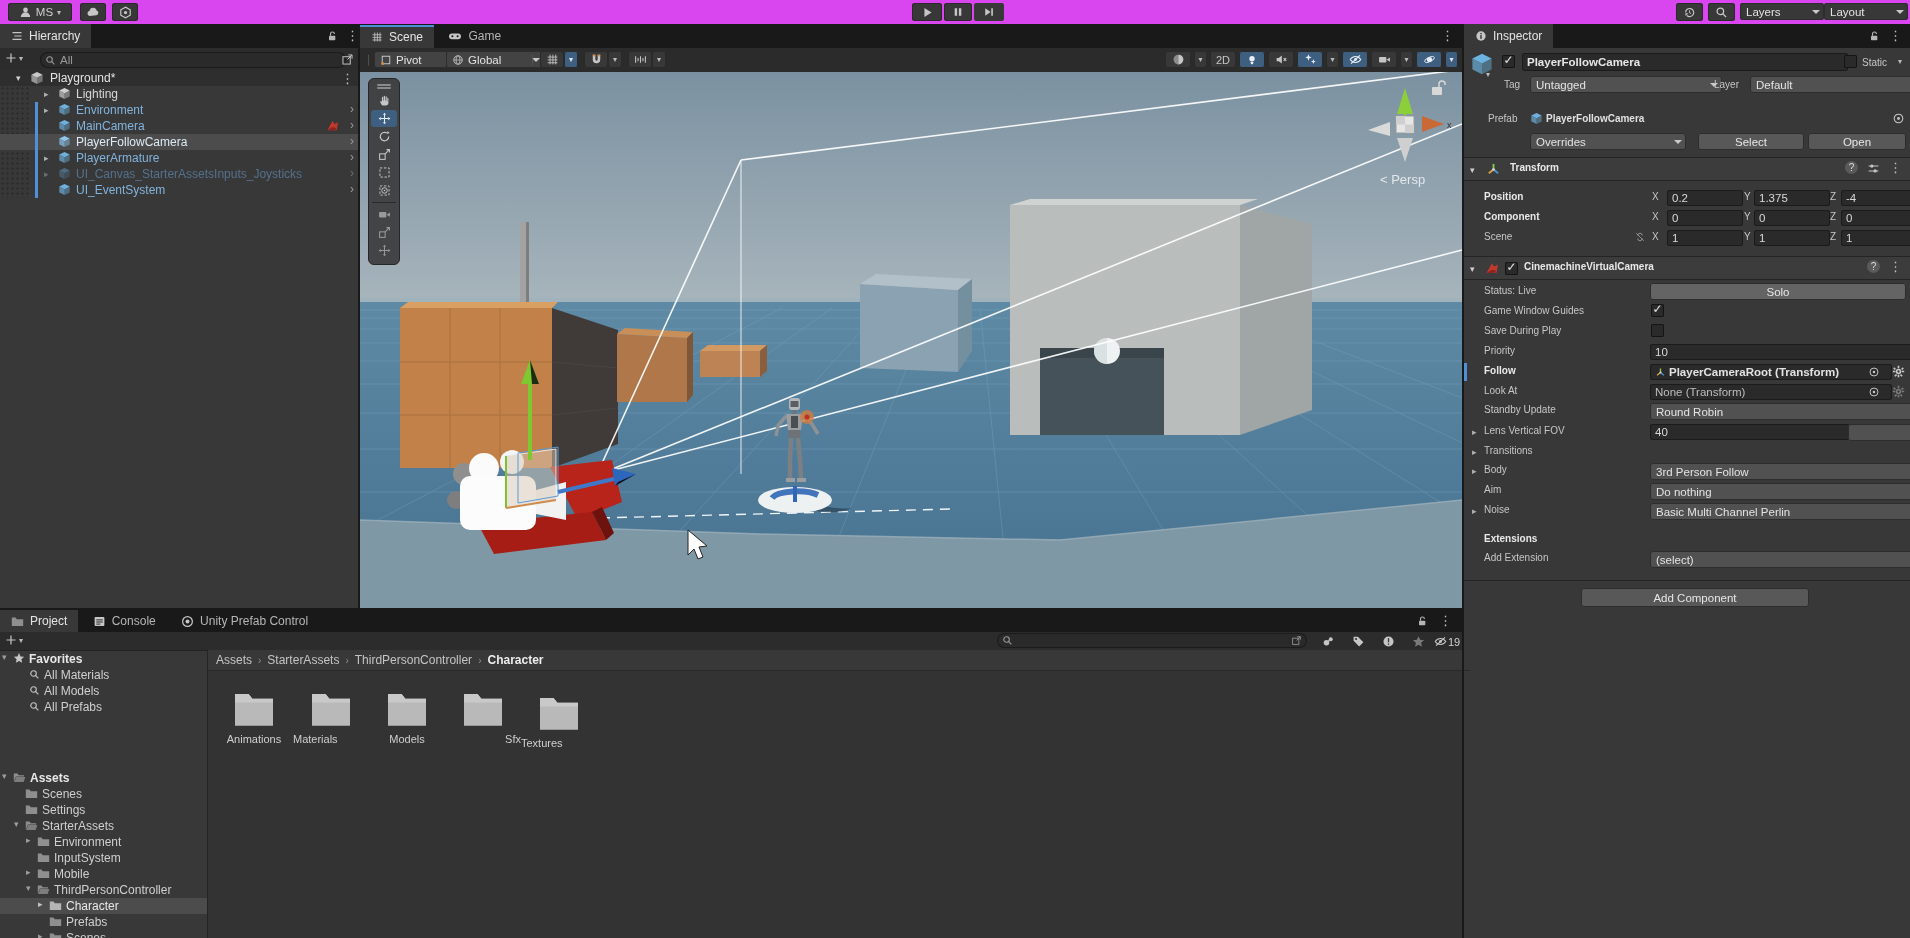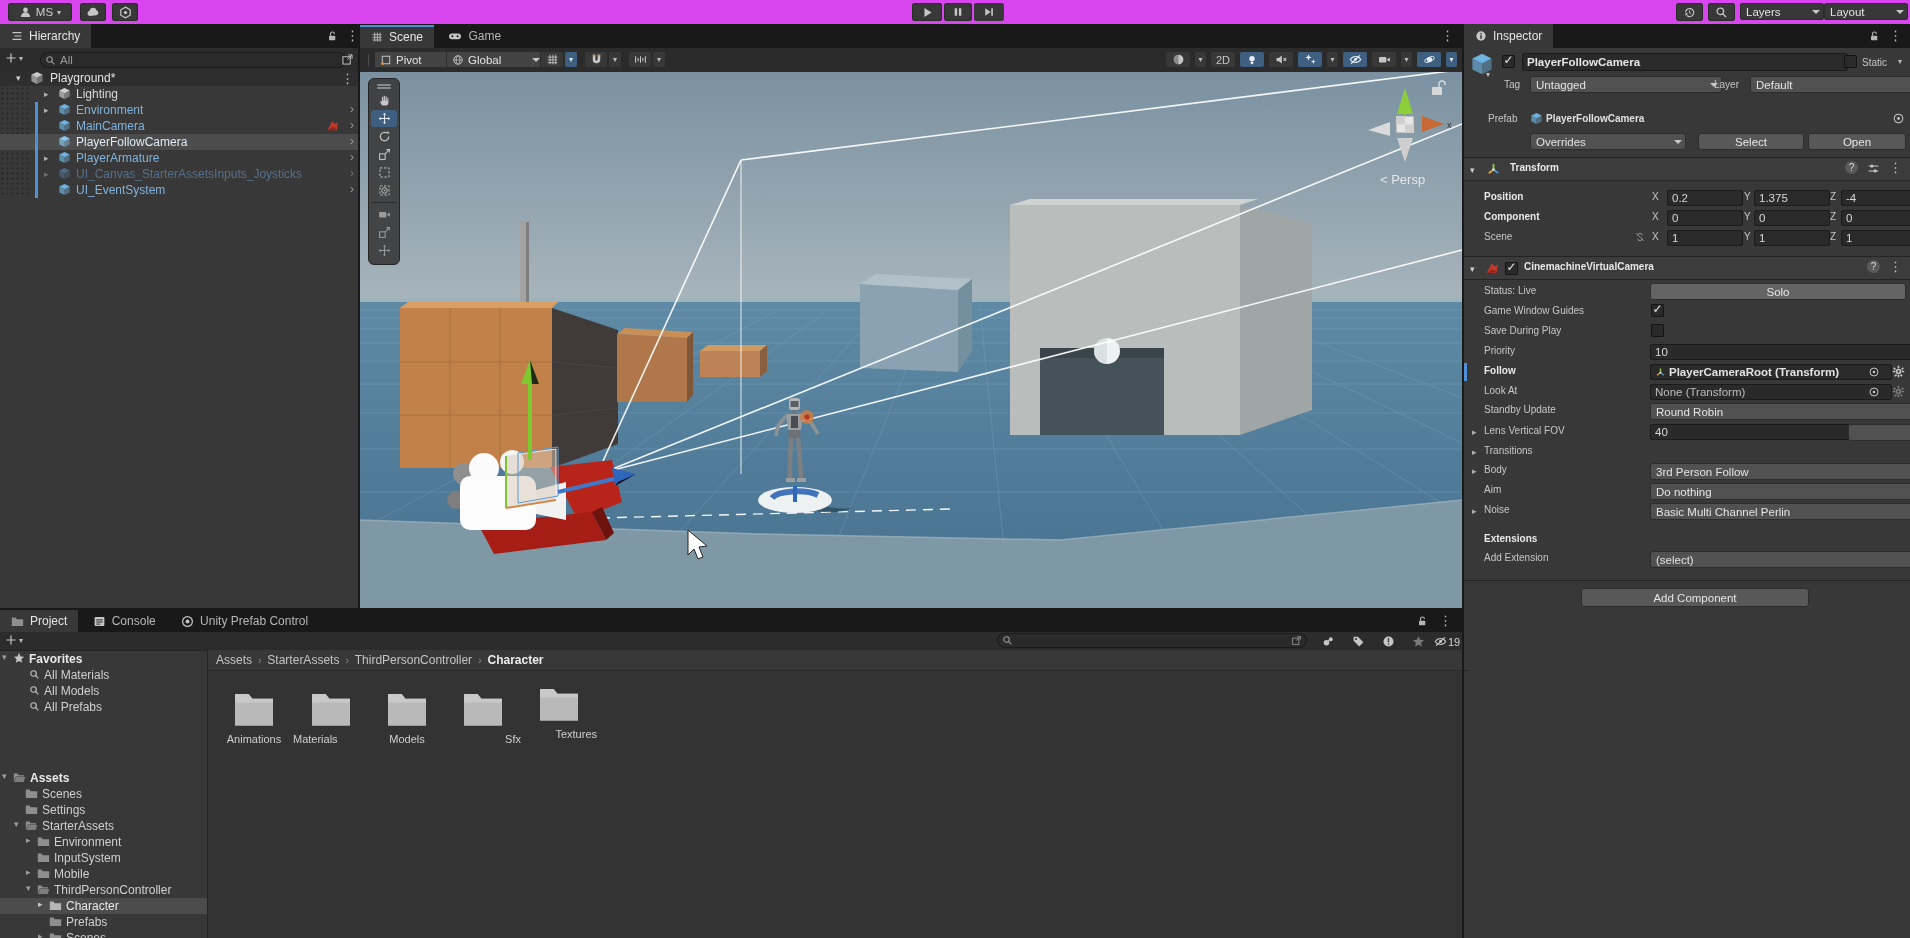--- a/index.html
+++ b/index.html
@@ -1094,21 +1094,21 @@
       </svg>
       <div style="font-size:11px;color:#cfcfcf;margin-top:5px">Models</div>
     </div>
     <div class="abs" style="left:237px;top:40px;width:76px;text-align:right">
       <svg width="46" height="38" style="margin:0 auto;color:#b9b9b9" viewBox="0 0 16 14">
         <path d="M1 1.5h5l1.4 1.7H15v10H1z" fill="currentColor"></path>
           <path d="M1 1.5h5l1.4 1.7H15v1.4H1z" fill="#c9c9c9"></path>
       </svg>
       <div style="font-size:11px;color:#cfcfcf;margin-top:5px">Sfx</div>
     </div>
-    <div class="abs" style="left:313px;top:35px;width:76px;text-align:right">
+    <div class="abs" style="left:313px;top:44px;width:76px;text-align:left">
       <svg width="46" height="38" style="margin:0 auto;color:#b9b9b9" viewBox="0 0 16 14">
         <path d="M1 1.5h5l1.4 1.7H15v10H1z" fill="currentColor"></path>
           <path d="M1 1.5h5l1.4 1.7H15v1.4H1z" fill="#c9c9c9"></path>
       </svg>
       <div style="font-size:11px;color:#cfcfcf;margin-top:5px">Textures</div>
     </div>
   </div>
 </div>
 
 <div class="abs" style="left:358px;top:24px;width:2px;height:584px;background:#191919"></div>

